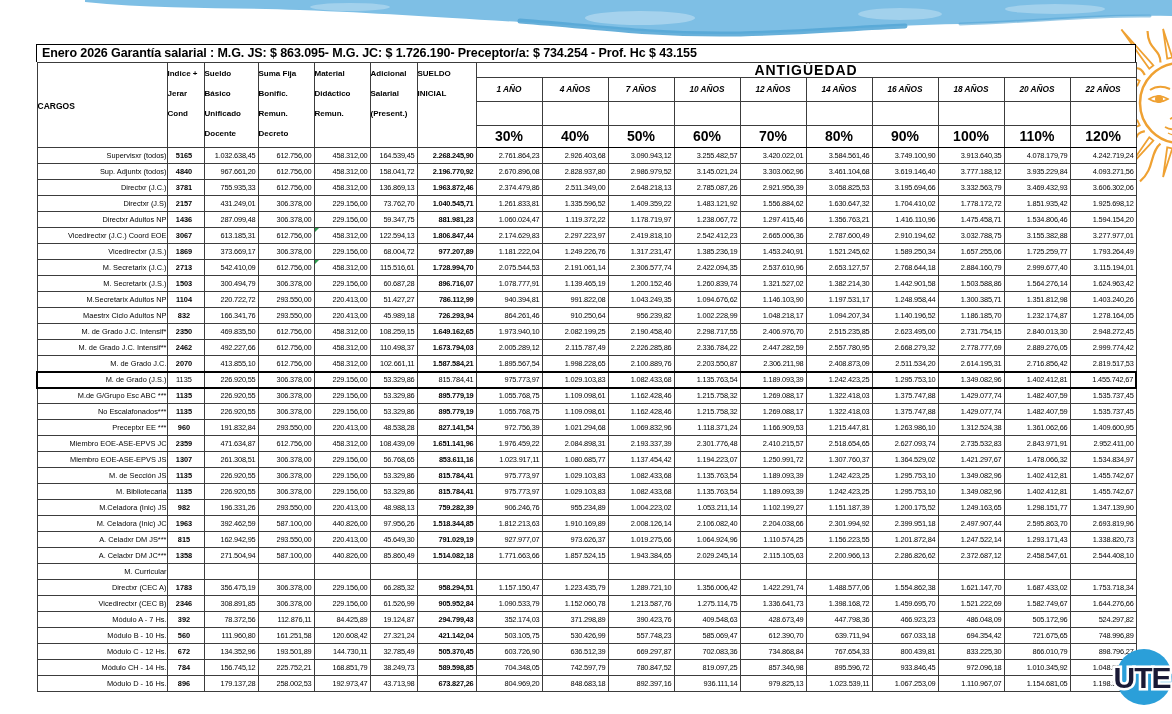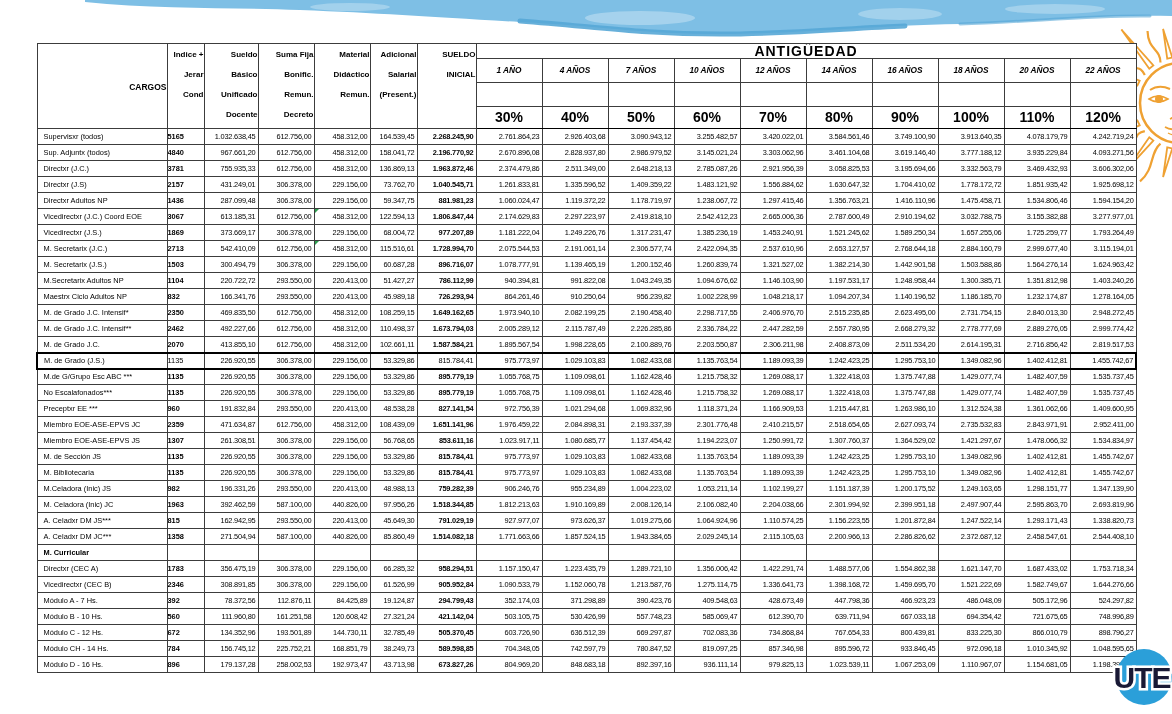--- a/index.html
+++ b/index.html
@@ -20,35 +20,35 @@
     border-collapse:collapse;table-layout:fixed;width:1100px;margin-top:-1px;
     background:#fff;border:1.5px solid #000;
   }
   table.grid td{
     border:1px solid #3c3c3c;padding:0;font-size:7.4px;line-height:9px;
     overflow:hidden;white-space:nowrap;position:relative;
   }
   thead td{text-align:center;font-weight:bold;vertical-align:middle}
   thead td.hleft{vertical-align:top;font-size:8px}
   thead td.cargos{vertical-align:middle;font-size:8.5px}
-  thead .hline{height:20px;line-height:20px;text-align:right}
+  thead .hline{height:20px;line-height:20px;text-align:left}
   thead td.hleft{padding-top:1px}
   thead td.hant{font-size:14px;letter-spacing:1px}
   thead td.hyear{font-size:8.3px}
   thead td.hpct{font-size:14px}
   thead tr.lasth td{border-bottom:1.5px solid #000}
   tbody tr{height:16px}
-  tbody td.lbl{text-align:left;padding-left:6px}
+  tbody td.lbl{text-align:right;padding-left:6px}
   tbody td.num{text-align:right;padding-right:2px;letter-spacing:-0.2px}
-  tbody td.ind{text-align:left;padding-right:3px;font-weight:bold}
+  tbody td.ind{text-align:center;padding-right:3px;font-weight:bold}
   tbody td.ini{font-weight:bold}
   tbody tr.hl td{font-weight:normal;border-top:2px solid #000;border-bottom:2px solid #000}
   tbody tr.hl td:first-child{border-left:2px solid #000}
   tbody tr.hl td:last-child{border-right:2px solid #000}
-  tbody tr.sect td.lbl{font-weight:bold}
+  tbody tr.sect td.lbl{font-weight:normal}
   td.err::before{
     content:"";position:absolute;left:0;top:0;width:0;height:0;
     border-top:4px solid #2e9e4f;border-right:4px solid transparent;
   }
 </style>
 </head>
 <body>
 
 <svg class="sky" width="1172" height="50" viewBox="0 0 1172 50">
   <path d="M85,2 C160,10 240,7 300,10 C380,13 430,17 520,22 C600,26 640,34 720,34 C800,34 860,26 960,24 C1040,22 1100,14 1172,16 L1172,0 L85,0 Z" fill="#7EBFE5"></path>
@@ -96,20 +96,21 @@
     <path d="M-30,-13 Q-21,-19 -10,-14" stroke="#EFA132" stroke-width="2" fill="none"></path>
     <path d="M-31,-4 Q-22,-10 -12,-4 Q-22,2 -31,-4 Z" stroke="#EFA132" stroke-width="1.6" fill="#ffffff"></path>
     <circle cx="-21" cy="-4" r="4" fill="#EFA132"></circle>
     <path d="M-7,6 Q-3,13 -10,16" stroke="#EFA132" stroke-width="1.8" fill="none"></path>
     <path d="M-15,24 Q-8,28 -2,25" stroke="#EFA132" stroke-width="1.8" fill="none"></path>
     <path d="M-12,30 Q-7,33 -3,31" stroke="#EFA132" stroke-width="1.4" fill="none"></path>
   </g>
 </svg>
 
 <div class="sheet">
+  <div class="titlebar">Enero 2026   Garantía salarial :  M.G. JS: $ 863.095- M.G. JC: $ 1.726.190- Preceptor/a: $ 734.254 - Prof. Hc $ 43.155</div>
   <table class="grid">
     <colgroup>
       <col style="width:130px">
         <col style="width:37px">
         <col style="width:54px">
       <col style="width:56px">
         <col style="width:56px">
         <col style="width:47px">
       <col style="width:59px">
       <col style="width:66px">

